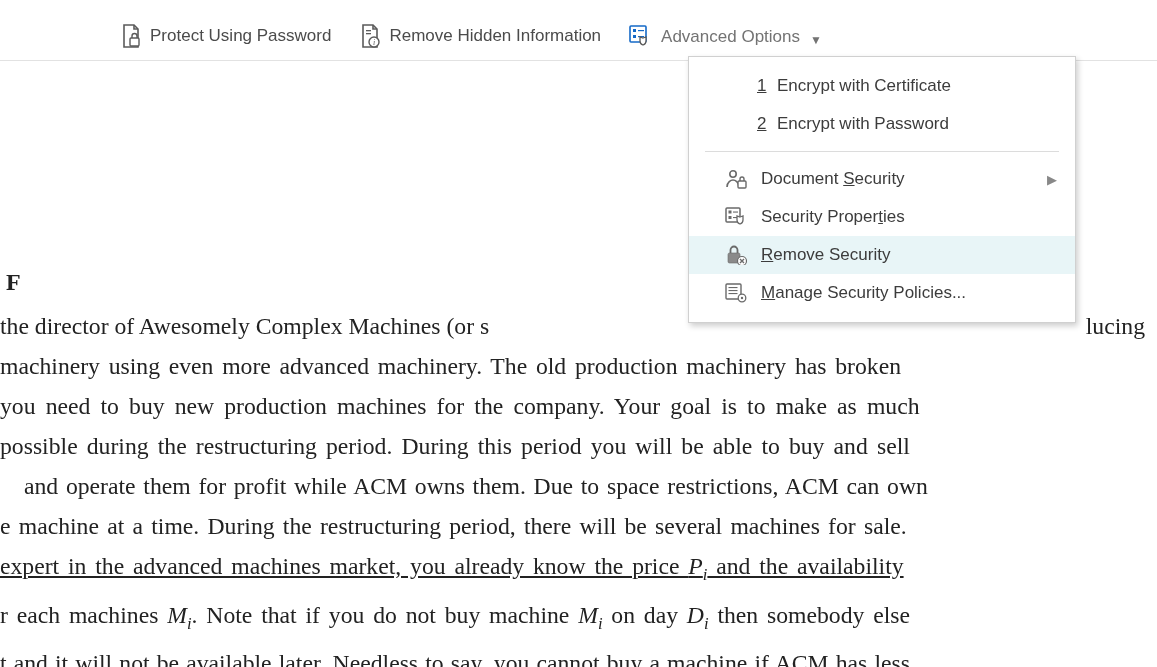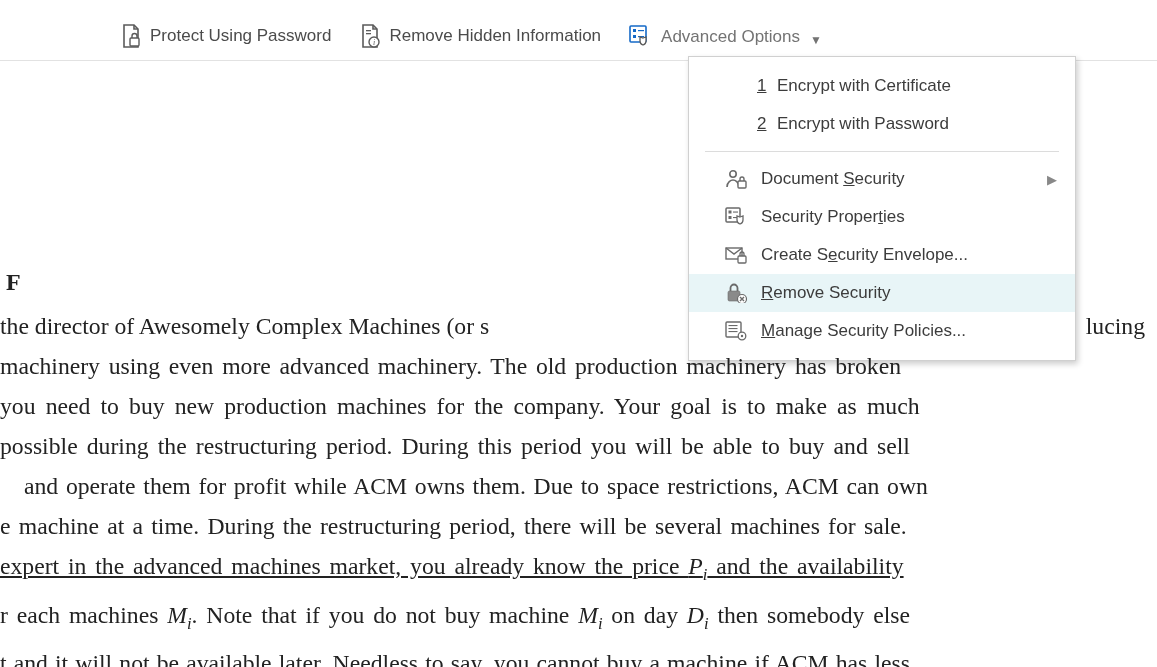--- a/index.html
+++ b/index.html
@@ -207,31 +207,20 @@
           <rect x="1" y="1" width="14" height="14" rx="1" fill="#fff" stroke="#6a6a6a" stroke-width="1.5"></rect>
           <rect x="3.5" y="3.5" width="3" height="3" fill="#6a6a6a"></rect>
           <rect x="3.5" y="9" width="3" height="3" fill="#6a6a6a"></rect>
           <rect x="8" y="4.5" width="5" height="1.1" fill="#6a6a6a"></rect>
           <rect x="8" y="10" width="5" height="1.1" fill="#6a6a6a"></rect>
           <path d="M15 10 l3 -1 v4 c0 3 -3 4 -3 4 s-3 -1 -3 -4 v-4 z" fill="#fff" stroke="#6a6a6a" stroke-width="1.3"></path>
         </svg>
       </span>
       <span class="lbl">Security Proper<span class="underline-char">t</span>ies</span>
     </div>
-    <div class="menu-item">
-      <span class="icon">
-        <svg width="22" height="20" viewBox="0 0 22 20">
-          <rect x="1" y="3" width="16" height="11" fill="#fff" stroke="#6a6a6a" stroke-width="1.4"></rect>
-          <path d="M1 3 l8 6 l8 -6" fill="none" stroke="#6a6a6a" stroke-width="1.4"></path>
-          <rect x="13" y="11" width="8" height="7" rx="1" fill="#fff" stroke="#6a6a6a" stroke-width="1.3"></rect>
-          <path d="M15 11 v-2 a2 2 0 0 1 4 0 v2" fill="none" stroke="#6a6a6a" stroke-width="1.3"></path>
-        </svg>
-      </span>
-      <span class="lbl">Create S<span class="underline-char">e</span>curity Envelope...</span>
-    </div>
     <div class="menu-item hover">
       <span class="icon">
         <svg width="22" height="20" viewBox="0 0 22 20">
           <rect x="3" y="8" width="12" height="10" rx="1.5" fill="#8a8a8a" stroke="#6a6a6a" stroke-width="0.6"></rect>
           <path d="M5.5 8 v-3 a3.5 3.5 0 0 1 7 0 v3" fill="none" stroke="#6a6a6a" stroke-width="1.8"></path>
           <circle cx="17" cy="16" r="4.5" fill="#fff" stroke="#6a6a6a" stroke-width="1.2"></circle>
           <path d="M15 14 l4 4 M19 14 l-4 4" stroke="#6a6a6a" stroke-width="1.4"></path>
         </svg>
       </span>
       <span class="lbl"><span class="underline-char">R</span>emove Security</span>

